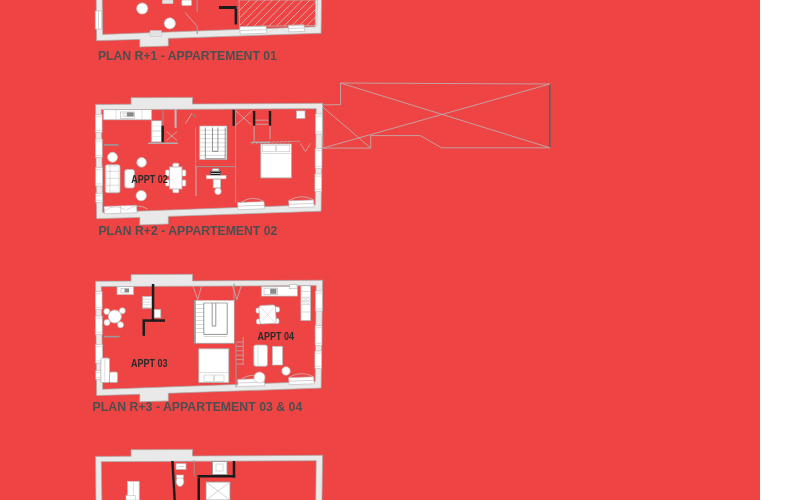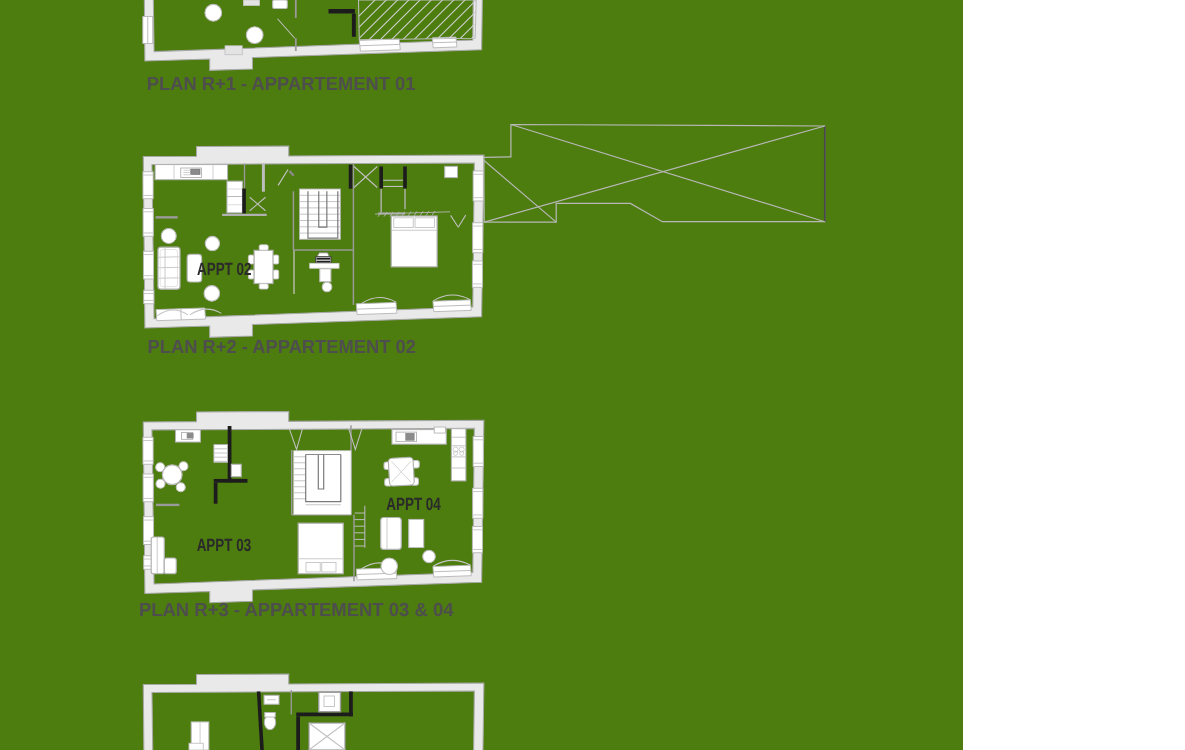--- a/index.html
+++ b/index.html
@@ -1,16 +1,16 @@
 <!DOCTYPE html>
 <html><head>
 <meta charset="utf-8">
 <style>
   html,body{margin:0;padding:0;background:#ffffff;}
-  .page{position:relative;width:642px;height:500px;overflow:hidden;background:#4d7c0f;
+  .page{position:relative;width:760px;height:500px;overflow:hidden;background:#ef4444;
         font-family:"Liberation Sans", sans-serif;}
 </style>
 </head>
 <body>
 <div class="page">
 <svg width="790" height="500" viewBox="0 0 790 500" xmlns="http://www.w3.org/2000/svg">
 <defs>
 <g id="shell">
 
   <path d="M95.5,104.4 L131,104.2 L131,97.7 L192.5,97.4 L192.5,104 L322.6,103.3 L321.1,211.2 L168.3,216.4 L168.3,224 L139.8,224.9 L139.8,217.4 L96.6,218.7 Z M101.3,109.7 L316.2,108.7 L315.2,204.7 L102.7,212.4 Z" fill="#e9e9e9" fill-rule="evenodd" stroke="#a8a8a8" stroke-width="0.7"></path>

